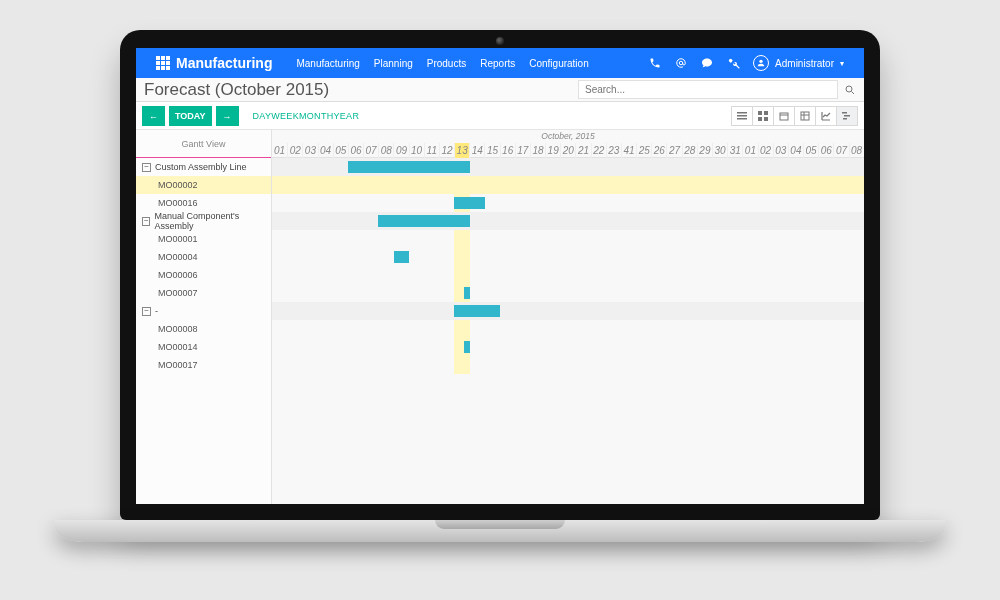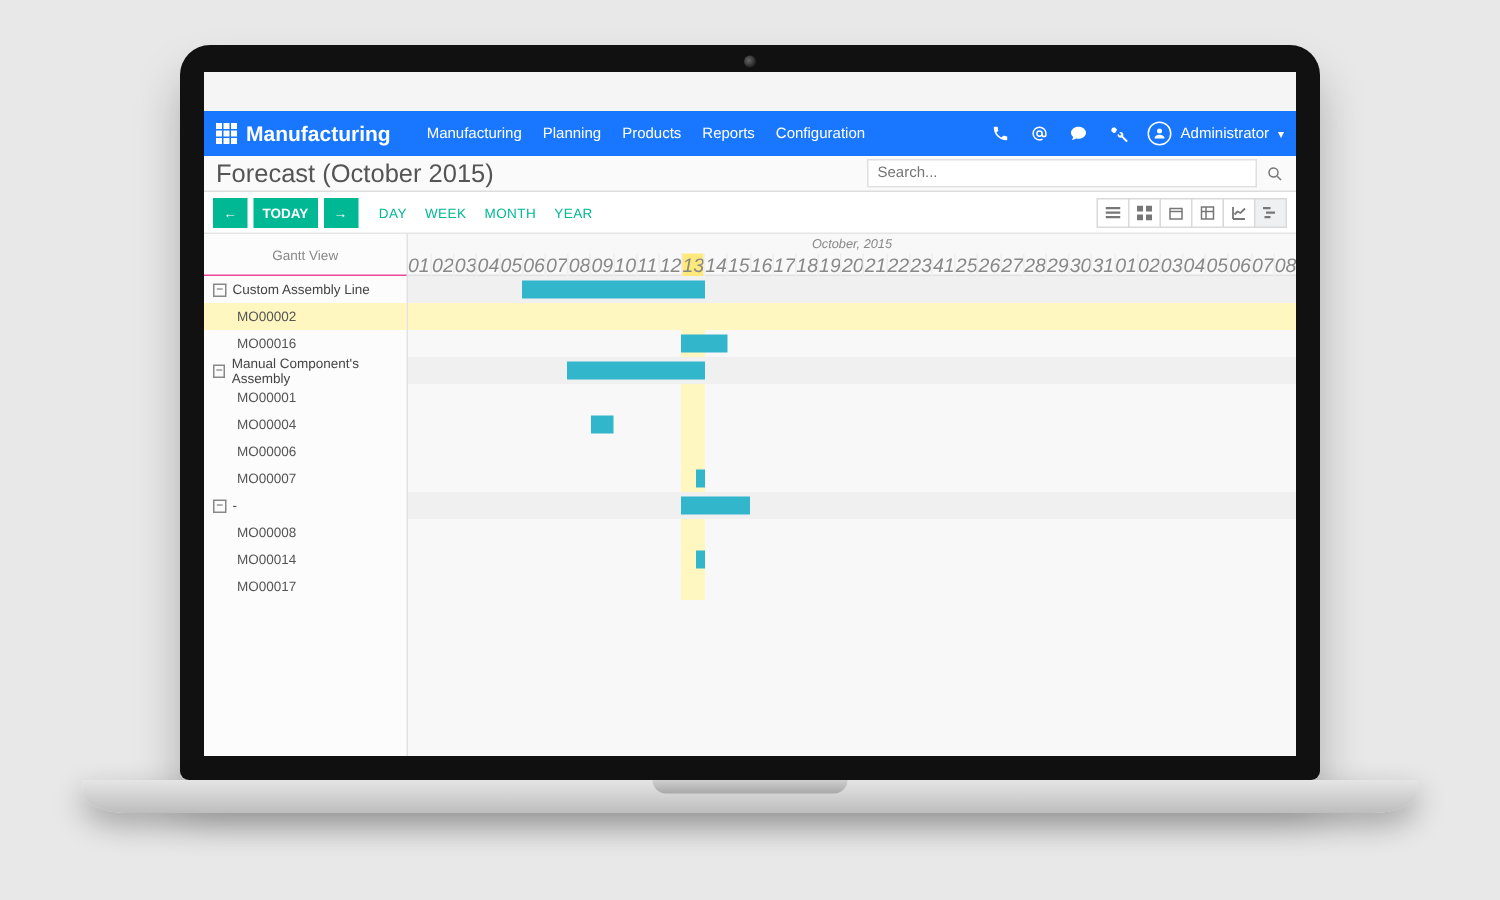--- a/index.html
+++ b/index.html
@@ -34,23 +34,22 @@
   .notch {
     position: absolute; left: 50%; top: 520px; transform: translateX(-50%);
     width: 130px; height: 9px;
     background: linear-gradient(#cfcfcf,#a8a8a8);
     border-radius: 0 0 10px 10px;
   }
 
   
   .navbar {
     background: #1976ff; color: #fff; height: 30px;
-    display: flex; align-items: center; padding: 0 8px;
+    display: flex; align-items: center; padding: 0 20px;
     font-size: 10px;
-    margin-top: 26px;
   }
   .nav-apps { width: 14px; height: 14px; margin-right: 6px;
     background:
       linear-gradient(#fff,#fff) 0 0/4px 4px no-repeat,
       linear-gradient(#fff,#fff) 5px 0/4px 4px no-repeat,
       linear-gradient(#fff,#fff) 10px 0/4px 4px no-repeat,
       linear-gradient(#fff,#fff) 0 5px/4px 4px no-repeat,
       linear-gradient(#fff,#fff) 5px 5px/4px 4px no-repeat,
       linear-gradient(#fff,#fff) 10px 5px/4px 4px no-repeat,
       linear-gradient(#fff,#fff) 0 10px/4px 4px no-repeat,
@@ -79,40 +78,40 @@
   .subhead .mag { margin-left:6px; color:#777; font-size:12px;}
 
   
   .ctrlrow {
     background:#fff; border-bottom:1px solid #e5e5e5;
     height:28px; display:flex; align-items:center; padding:0 6px; gap:4px;
   }
   .btn { background:#00b894; color:#fff; border:none; height:20px; min-width:22px;
          font-size:9px; font-weight:700; padding:0 6px; cursor:pointer;}
   .btn.arrow { padding:0 7px; }
-  .scale { margin-left:10px; display:flex; gap:12px; font-size:9px; }
+  .scale { margin-left:10px; display:flex; gap:0; font-size:9px; }
   .scale span { color:#00b894; cursor:pointer; letter-spacing:.3px;}
   .viewbtns { margin-left:auto; display:flex; }
   .viewbtns div { width:22px; height:20px; border:1px solid #d9d9d9; margin-left:-1px;
                   display:flex; align-items:center; justify-content:center; background:#fff; cursor:pointer;}
   .viewbtns div.active { background:#eef0f2; }
 
   
   .gantt { flex:1; display:flex; background:#f8f8f8; }
   .gantt-left {
     width:136px; border-right:1px solid #e2e2e2; background:#fcfcfc;
     display:flex; flex-direction:column;
   }
   .gantt-left-head { height:28px; border-bottom:1px solid #ec4899;
     display:flex;align-items:center;justify-content:center; color:#888; font-size:9px;}
   .gantt-right { flex:1; overflow:hidden; position:relative;font-style:italic;}
   .gantt-right-head { height:28px; border-bottom:1px solid #e2e2e2; display:flex; flex-direction:column; }
   .gantt-month { height:13px; text-align:center; color:#888; font-size:8.5px; line-height:13px;}
   .gantt-days { height:15px; display:flex; }
-  .gantt-days span { width:15.2px; color:#888; font-size:13px; line-height:15px;
+  .gantt-days span { width:15.2px; text-align:center; color:#888; font-size:10px; line-height:15px;
                      border-left:1px solid #eee;}
   .gantt-days span:first-child{border-left:none;}
   .gantt-days span.today { background:#ffe97a; }
 
   .row { height:18px; display:flex; align-items:center; font-size:9px; color:#555; position:relative;}
   .row.group { font-weight:500; color:#444; }
   .row.highlight { background:#fff6c0; }
   .gantt-left .row { padding-left:6px; border-bottom:0;}
   .gantt-left .row.child { padding-left:22px; }
   .gantt-left .toggle { display:inline-flex; width:9px;height:9px;border:1px solid #888;

